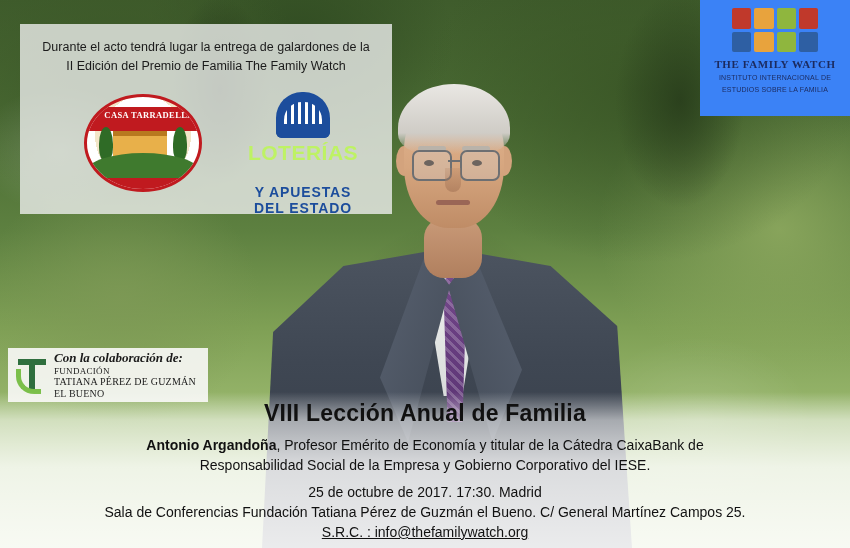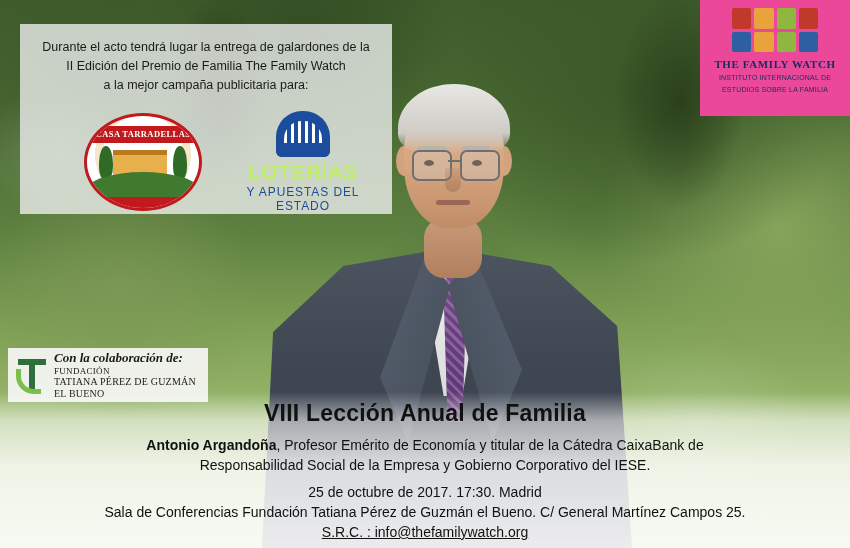--- a/index.html
+++ b/index.html
@@ -165,28 +165,28 @@
   .logo-casa {
     position: absolute;
     left: 52px; top: 2px;
     width: 112px; height: 92px;
     border-radius: 50%;
     background: radial-gradient(circle at 50% 42%, #ffffff 0 52%, #f3e6c9 52% 62%, #ffffff 62% 100%);
     border: 3px solid #c01a1f;
     overflow: hidden;
   }
   .casa-band {
-    position: absolute; left: 0; top: 10px; width: 100%; height: 17px;
+    position: absolute; left: 0; top: 10px; width: 100%; height: 24px;
     background: #c01a1f;
     color: #ffffff;
     font-size: 8.5px;
     font-weight: bold;
     letter-spacing: 0.4px;
     line-height: 17px;
-    text-align: center;
+    text-align: right;
     font-family: "Liberation Serif", serif;
   }
   .casa-house {
     position: absolute; left: 26px; top: 34px; width: 54px; height: 26px;
     background: #e8b04a;
     border-top: 5px solid #b8791f;
   }
   .casa-hill {
     position: absolute; left: 0; bottom: 10px; width: 100%; height: 26px;
     background: #3f7a2e;
@@ -224,32 +224,32 @@
   }
   .lot-name {
     color: #bef264;
     font-size: 21px;
     font-weight: bold;
     letter-spacing: 0.5px;
     line-height: 22px;
   }
   .lot-sub {
     color: #1c4d9c;
-    font-size: 12px;
-    font-weight: normal;
+    font-size: 14px;
+    font-weight: bold;
     letter-spacing: 0.9px;
-    margin-top: 2px;
+    margin-top: 20px;
   }
 
   
   .tfw {
     position: absolute;
     right: 0; top: 0;
     width: 150px; height: 116px;
-    background: #ec4899;
+    background: #3b82f6;
     text-align: center;
     padding-top: 8px;
     box-sizing: border-box;
   }
   .tfw-grid {
     width: 86px; height: 44px;
     margin: 0 auto 6px auto;
     display: grid;
     grid-template-columns: repeat(4, 1fr);
     grid-template-rows: repeat(2, 1fr);
@@ -355,21 +355,20 @@
     <div class="p-glass-l"></div>
     <div class="p-glass-r"></div>
     <div class="p-glass-bridge"></div>
     <div class="p-nose"></div>
     <div class="p-mouth"></div>
   </div>
 
   <div class="sponsor-panel">
     <div class="line">Durante el acto tendrá lugar la entrega de galardones de la</div>
     <div class="line">II Edición del Premio de Familia The Family Watch</div>
-    <div class="line">a la mejor campaña publicitaria para:</div>
 
     <div class="sponsor-logos">
       <div class="logo-casa">
         <div class="casa-band">CASA TARRADELLAS</div>
         <div class="casa-tree-l"></div>
         <div class="casa-tree-r"></div>
         <div class="casa-house"></div>
         <div class="casa-hill"></div>
         <div class="casa-base"></div>
       </div>

